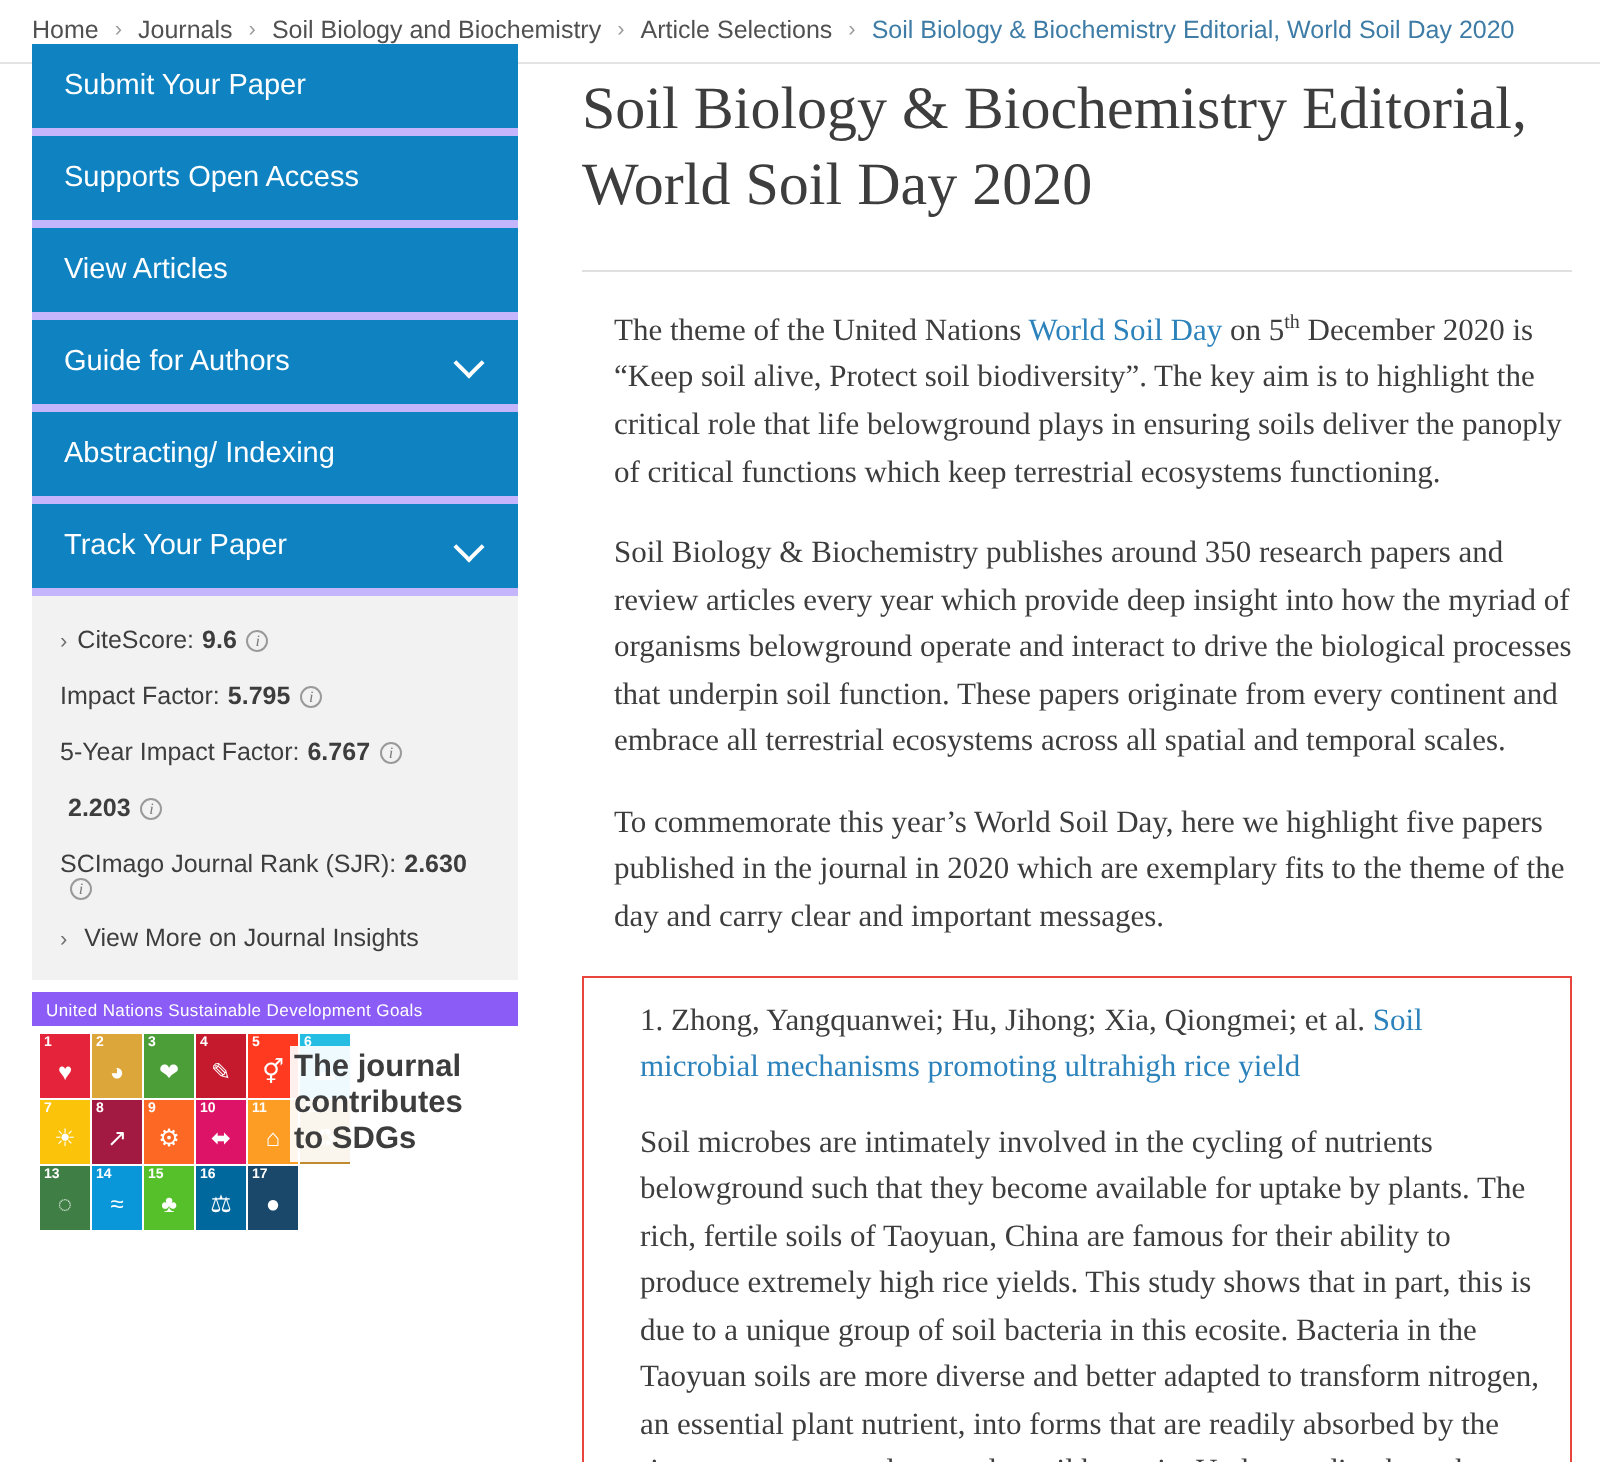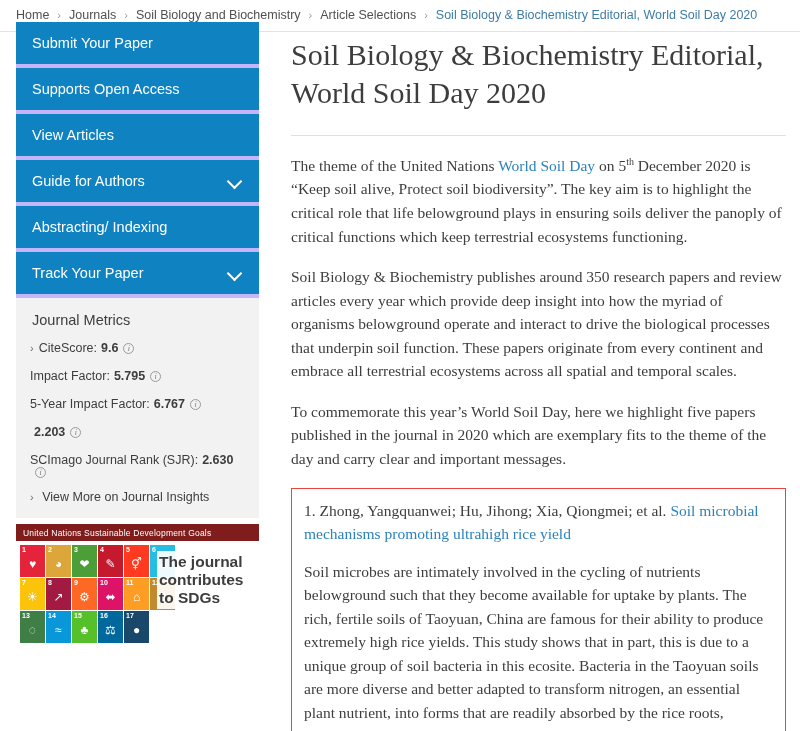--- a/index.html
+++ b/index.html
@@ -146,21 +146,21 @@
   .sdg {
     width: 243px;
     height: 125px;
     background: #ffffff;
     position: relative;
     overflow: hidden;
     margin-top: 6px;
   }
   .sdg-top {
     height: 17px;
-    background: #7f1d1d;
+    background: #8b5cf6;
     color: #fff;
     font-size: 8.5px;
     display: flex;
     align-items: center;
     padding-left: 7px;
     letter-spacing: .2px;
   }
   .sdg-main {
     position: relative;
     height: 108px;
@@ -187,21 +187,21 @@
   }
   .sdg-cell .gly {
     position: absolute;
     left: 50%; top: 58%;
     transform: translate(-50%,-50%);
     color: #fff;
     font-size: 12px;
   }
   .sdg-text {
     position: absolute;
-    right: 6px; top: 10px;
+    right: 18px; top: 10px;
     width: 96px;
     color: #3d3d3d;
     font-size: 15.5px;
     font-weight: bold;
     line-height: 1.15;
     background: rgba(255,255,255,0.92);
     padding: 2px 2px;
   }
 
   
@@ -216,21 +216,21 @@
   .rule {
     height: 1px;
     background: #e0e0e0;
     margin: 0 0 18px 0;
   }
   .para {
     font-family: "Liberation Serif", serif;
     font-size: 15.5px;
     line-height: 1.52;
     color: #3d3d3d;
-    margin: 0 0 17px 0;
+    margin: 0 0 17px 16px;
   }
   .para a { color: #2c82bb; text-decoration: none; }
   .para sup { font-size: 10px; }
 
   .highlight-box {
     border: 1.5px solid #e8453c;
     padding: 10px 12px 12px 12px;
     margin-top: 4px;
   }
   .highlight-box .para { margin-bottom: 14px; }
@@ -274,21 +274,20 @@
       </div>
       <div class="side-btn">
         <span class="label">Abstracting/ Indexing</span>
       </div>
       <div class="side-btn">
         <span class="label">Track Your Paper</span>
         <span class="chev"></span>
       </div>
 
       <div class="metrics">
-        <h3>Journal Metrics</h3>
 
         <div class="metric-row">
           <span class="arrow">›</span>
           <span>CiteScore:</span>
           <span class="val">9.6</span>
           <span class="info-i">i</span>
         </div>
 
         <div class="metric-row">
           <span>Impact Factor:</span>

